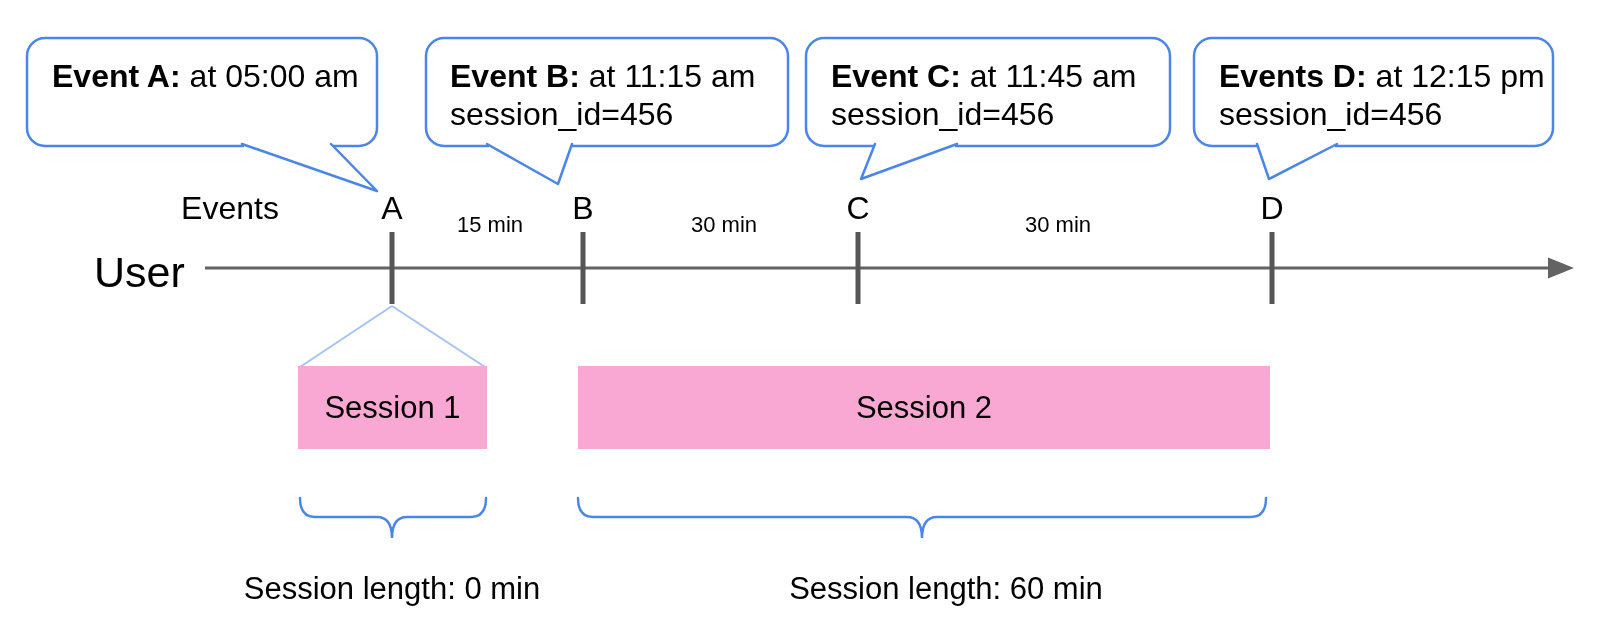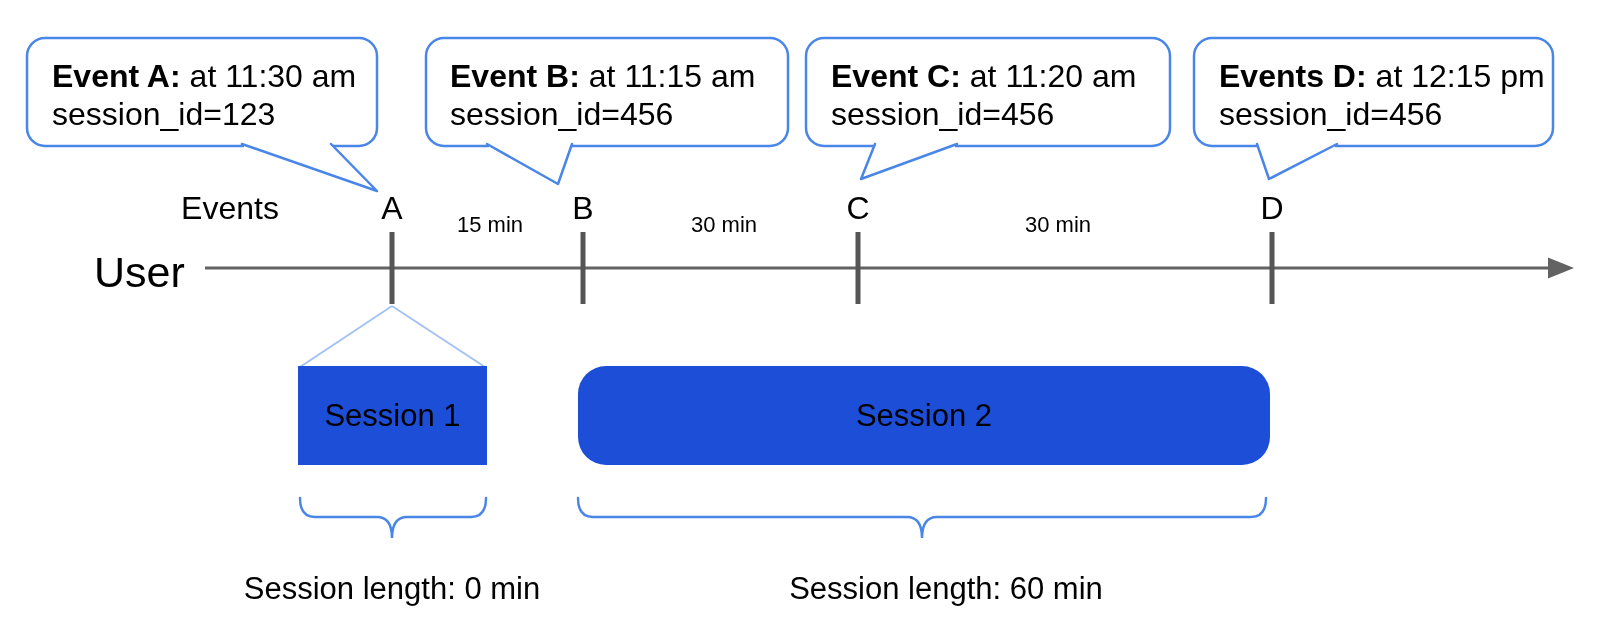--- a/index.html
+++ b/index.html
@@ -11,21 +11,21 @@
   .txt{position:absolute;white-space:nowrap;}
   .center{transform:translateX(-50%);}
   .callout-text{position:absolute;font-size:32px;line-height:38px;white-space:nowrap;}
   .callout-text .b{font-weight:bold;margin-right:9px;}
   .events-label{font-size:32px;}
   .marker{font-size:32px;}
   .user-label{font-size:43px;}
   .interval{font-size:22px;}
   .length-label{font-size:31px;}
   .session-box{
-    position:absolute;top:366px;height:99px;background:#1d4ed8;
+    position:absolute;top:366px;height:83px;background:#f9a8d4;
     display:flex;align-items:center;justify-content:center;font-size:31px;
   }
   
   .bubble{fill:#ffffff;stroke:#4a86e8;stroke-width:2.5px;}
   .tailmask{fill:#ffffff;}
   .tail{fill:#ffffff;stroke:#4a86e8;stroke-width:2.5px;stroke-linejoin:round;stroke-linecap:round;}
   .axisline{stroke:#636363;stroke-width:3px;}
   .arrowhead{fill:#636363;}
   .tick{stroke:#555555;stroke-width:5px;}
   .funnel{stroke:#a4c2f4;stroke-width:2px;}
@@ -65,34 +65,33 @@
     <path class="tail" d="M 875,144 L 861,179 L 957,144"></path>
 
     <rect class="bubble" x="1194" y="38" width="359" height="108" rx="18"></rect>
     <rect class="tailmask" x="1259" y="143" width="76" height="6"></rect>
     <path class="tail" d="M 1257,144 L 1269,179 L 1337,144"></path>
   </svg>
 
   <div class="session-box" style="left:298px;width:189px;">
     <span>Session 1</span>
   </div>
-  <div class="session-box" style="left:578px;width:692px;border-radius:28px;">
+  <div class="session-box" style="left:578px;width:692px;">
     <span>Session 2</span>
   </div>
 
   <div class="callout-text" style="left:52px;top:57px;">
-    <div><span class="b">Event A:</span><span>at 11:30 am</span></div>
-    <div>session_id=123</div>
+    <div><span class="b">Event A:</span><span>at 05:00 am</span></div>
   </div>
   <div class="callout-text" style="left:450px;top:57px;">
     <div><span class="b">Event B:</span><span>at 11:15 am</span></div>
     <div>session_id=456</div>
   </div>
   <div class="callout-text" style="left:831px;top:57px;">
-    <div><span class="b">Event C:</span><span>at 11:20 am</span></div>
+    <div><span class="b">Event C:</span><span>at 11:45 am</span></div>
     <div>session_id=456</div>
   </div>
   <div class="callout-text" style="left:1219px;top:57px;">
     <div><span class="b">Events D:</span><span>at 12:15 pm</span></div>
     <div>session_id=456</div>
   </div>
 
   <div class="txt events-label center" style="left:230px;top:190px;text-align:right;">Events</div>
   <div class="txt user-label" style="left:94px;top:248px;">User</div>
 

